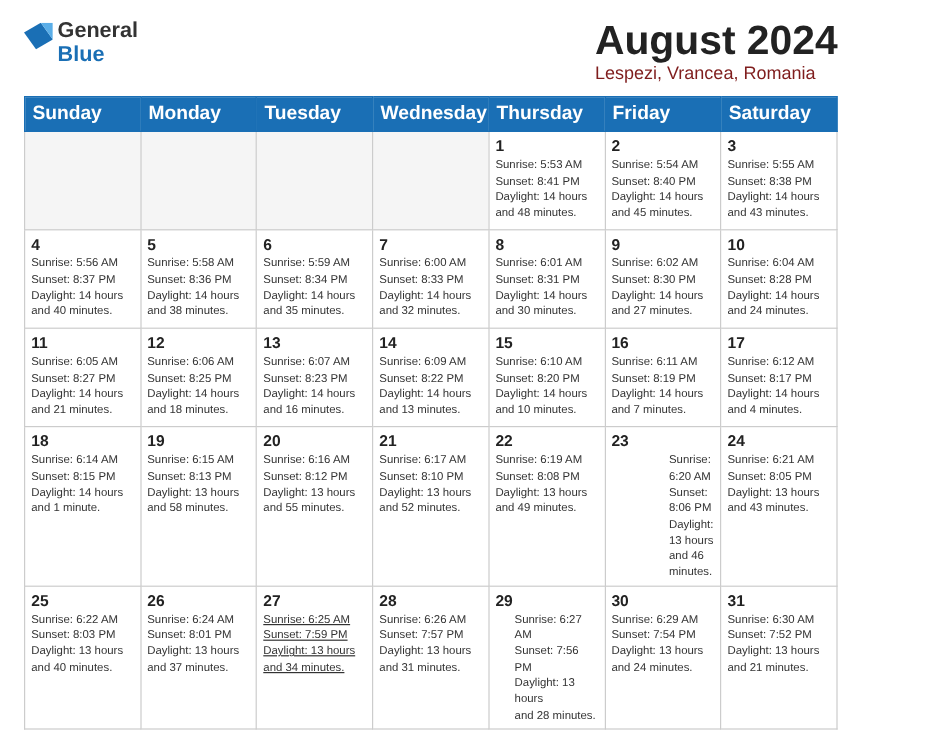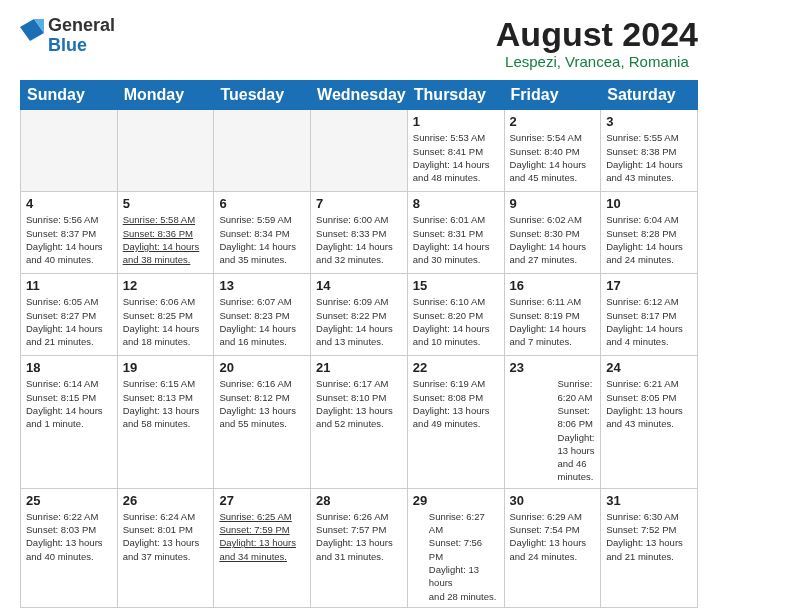--- a/index.html
+++ b/index.html
@@ -37,32 +37,32 @@
     .logo-general { color: #333; }
     .logo-blue { color: #1a6fb5; }
     .logo-icon {
       width: 24px;
       height: 30px;
       margin-right: 4px;
       position: relative;
       top: -2px;
     }
     .title-block {
-      text-align: center;
+      text-align: left;
     }
     .title-block h1 {
       font-size: 34px;
       font-weight: bold;
       color: #222;
       line-height: 1.1;
     }
     .title-block h2 {
       font-size: 15px;
       font-weight: normal;
-      color: #15803d;
+      color: #7f1d1d;
     }
     .calendar {
       flex: 1;
       border: 1px solid #ccc;
       border-collapse: collapse;
       width: 100%;
       table-layout: fixed;
     }
     .calendar th {
       background: #1a6fb5;
@@ -161,21 +161,21 @@
         <tr>
           <td>
             <span class="day-num">4</span>
             <div class="day-info" style="white-space: pre-line;">Sunrise: 5:56 AM
 Sunset: 8:37 PM
 Daylight: 14 hours
 and 40 minutes.</div>
           </td>
           <td>
             <span class="day-num">5</span>
-            <div class="day-info" style="white-space: pre-line; text-decoration: underline;">Sunrise: 5:58 AM
+            <div class="day-info" style="white-space: pre-line;">Sunrise: 5:58 AM
 Sunset: 8:36 PM
 Daylight: 14 hours
 and 38 minutes.</div>
           </td>
           <td>
             <span class="day-num">6</span>
             <div class="day-info" style="white-space: pre-line;">Sunrise: 5:59 AM
 Sunset: 8:34 PM
 Daylight: 14 hours
 and 35 minutes.</div>

